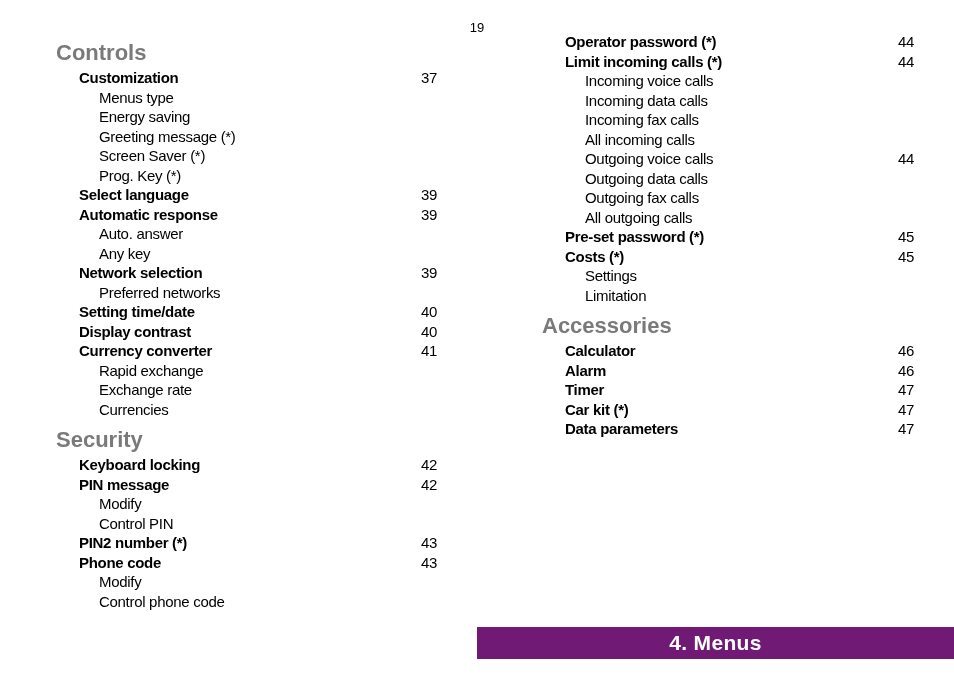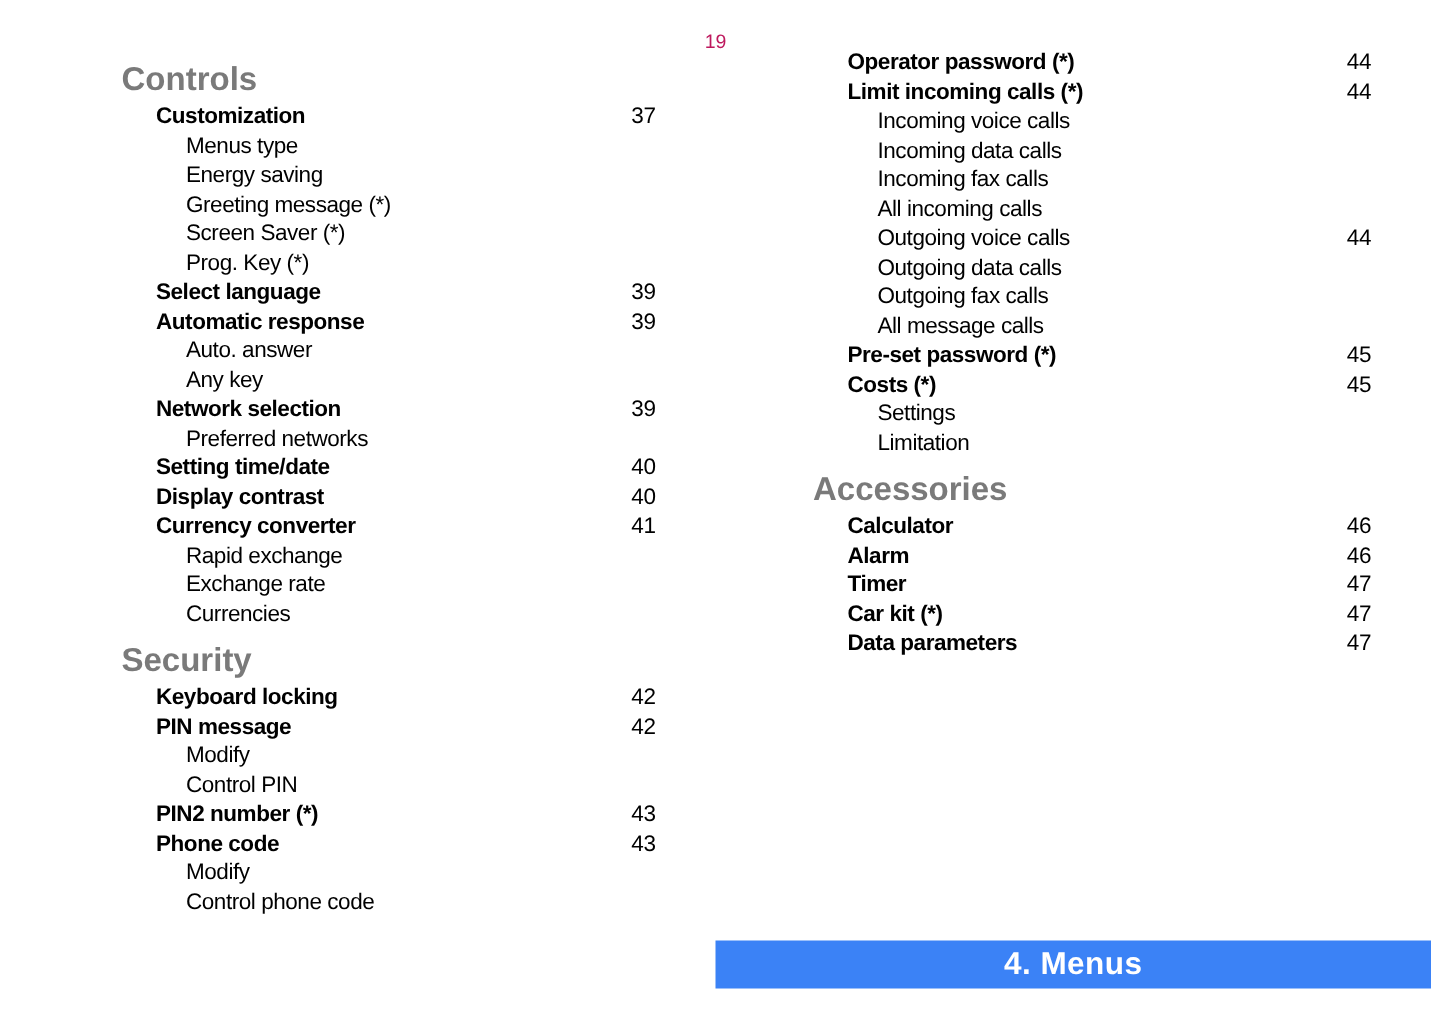--- a/index.html
+++ b/index.html
@@ -12,32 +12,32 @@
     position: relative;
     overflow: hidden;
   }
   .page-number {
     position: absolute;
     top: 20px;
     left: 0;
     width: 954px;
     text-align: center;
     font-size: 13px;
-    color: #be185d;
+    color: #000000;
   }
   .columns {
     position: absolute;
     top: 32px;
     left: 0;
     width: 954px;
     display: flex;
   }
   .col {
     width: 50%;
-    padding-left: 81px;
+    padding-left: 56px;
     padding-right: 40px;
   }
   .col.right { padding-left: 65px; }
   .section-heading {
     font-size: 22px;
     font-weight: bold;
     color: #7a7a7a;
     font-stretch: condensed;
     letter-spacing: 0px;
     margin-top: 8px;
@@ -62,21 +62,21 @@
     line-height: 19.5px;
     padding-left: 43px;
     letter-spacing: -0.3px;
   }
   .chapter-bar {
     position: absolute;
     left: 477px;
     right: 0;
     bottom: 18px;
     height: 32px;
-    background: #3b82f6;
+    background: #701a75;
     color: #fff;
     font-weight: bold;
     font-size: 21px;
     display: flex;
     align-items: center;
     justify-content: center;
     letter-spacing: 0.3px;
   }
 </style>
 </head>
@@ -119,21 +119,21 @@
       <div class="entry bold"><span>Operator password (*)</span><span class="pagenum">44</span></div>
       <div class="entry bold"><span>Limit incoming calls (*)</span><span class="pagenum">44</span></div>
       <div class="subentry">Incoming voice calls</div>
       <div class="subentry">Incoming data calls</div>
       <div class="subentry">Incoming fax calls</div>
       <div class="subentry">All incoming calls</div>
       <div class="entry bold"><span class="pagenum">44</span></div>
       <div class="subentry">Outgoing voice calls</div>
       <div class="subentry">Outgoing data calls</div>
       <div class="subentry">Outgoing fax calls</div>
-      <div class="subentry">All message calls</div>
+      <div class="subentry">All outgoing calls</div>
       <div class="entry bold"><span>Pre-set password (*)</span><span class="pagenum">45</span></div>
       <div class="entry bold"><span>Costs (*)</span><span class="pagenum">45</span></div>
       <div class="subentry">Settings</div>
       <div class="subentry">Limitation</div>
       <div class="section-heading">Accessories</div>
       <div class="entry bold"><span>Calculator</span><span class="pagenum">46</span></div>
       <div class="entry bold"><span>Alarm</span><span class="pagenum">46</span></div>
       <div class="entry bold"><span>Timer</span><span class="pagenum">47</span></div>
       <div class="entry bold"><span>Car kit (*)</span><span class="pagenum">47</span></div>
       <div class="entry bold"><span>Data parameters</span><span class="pagenum">47</span></div>

